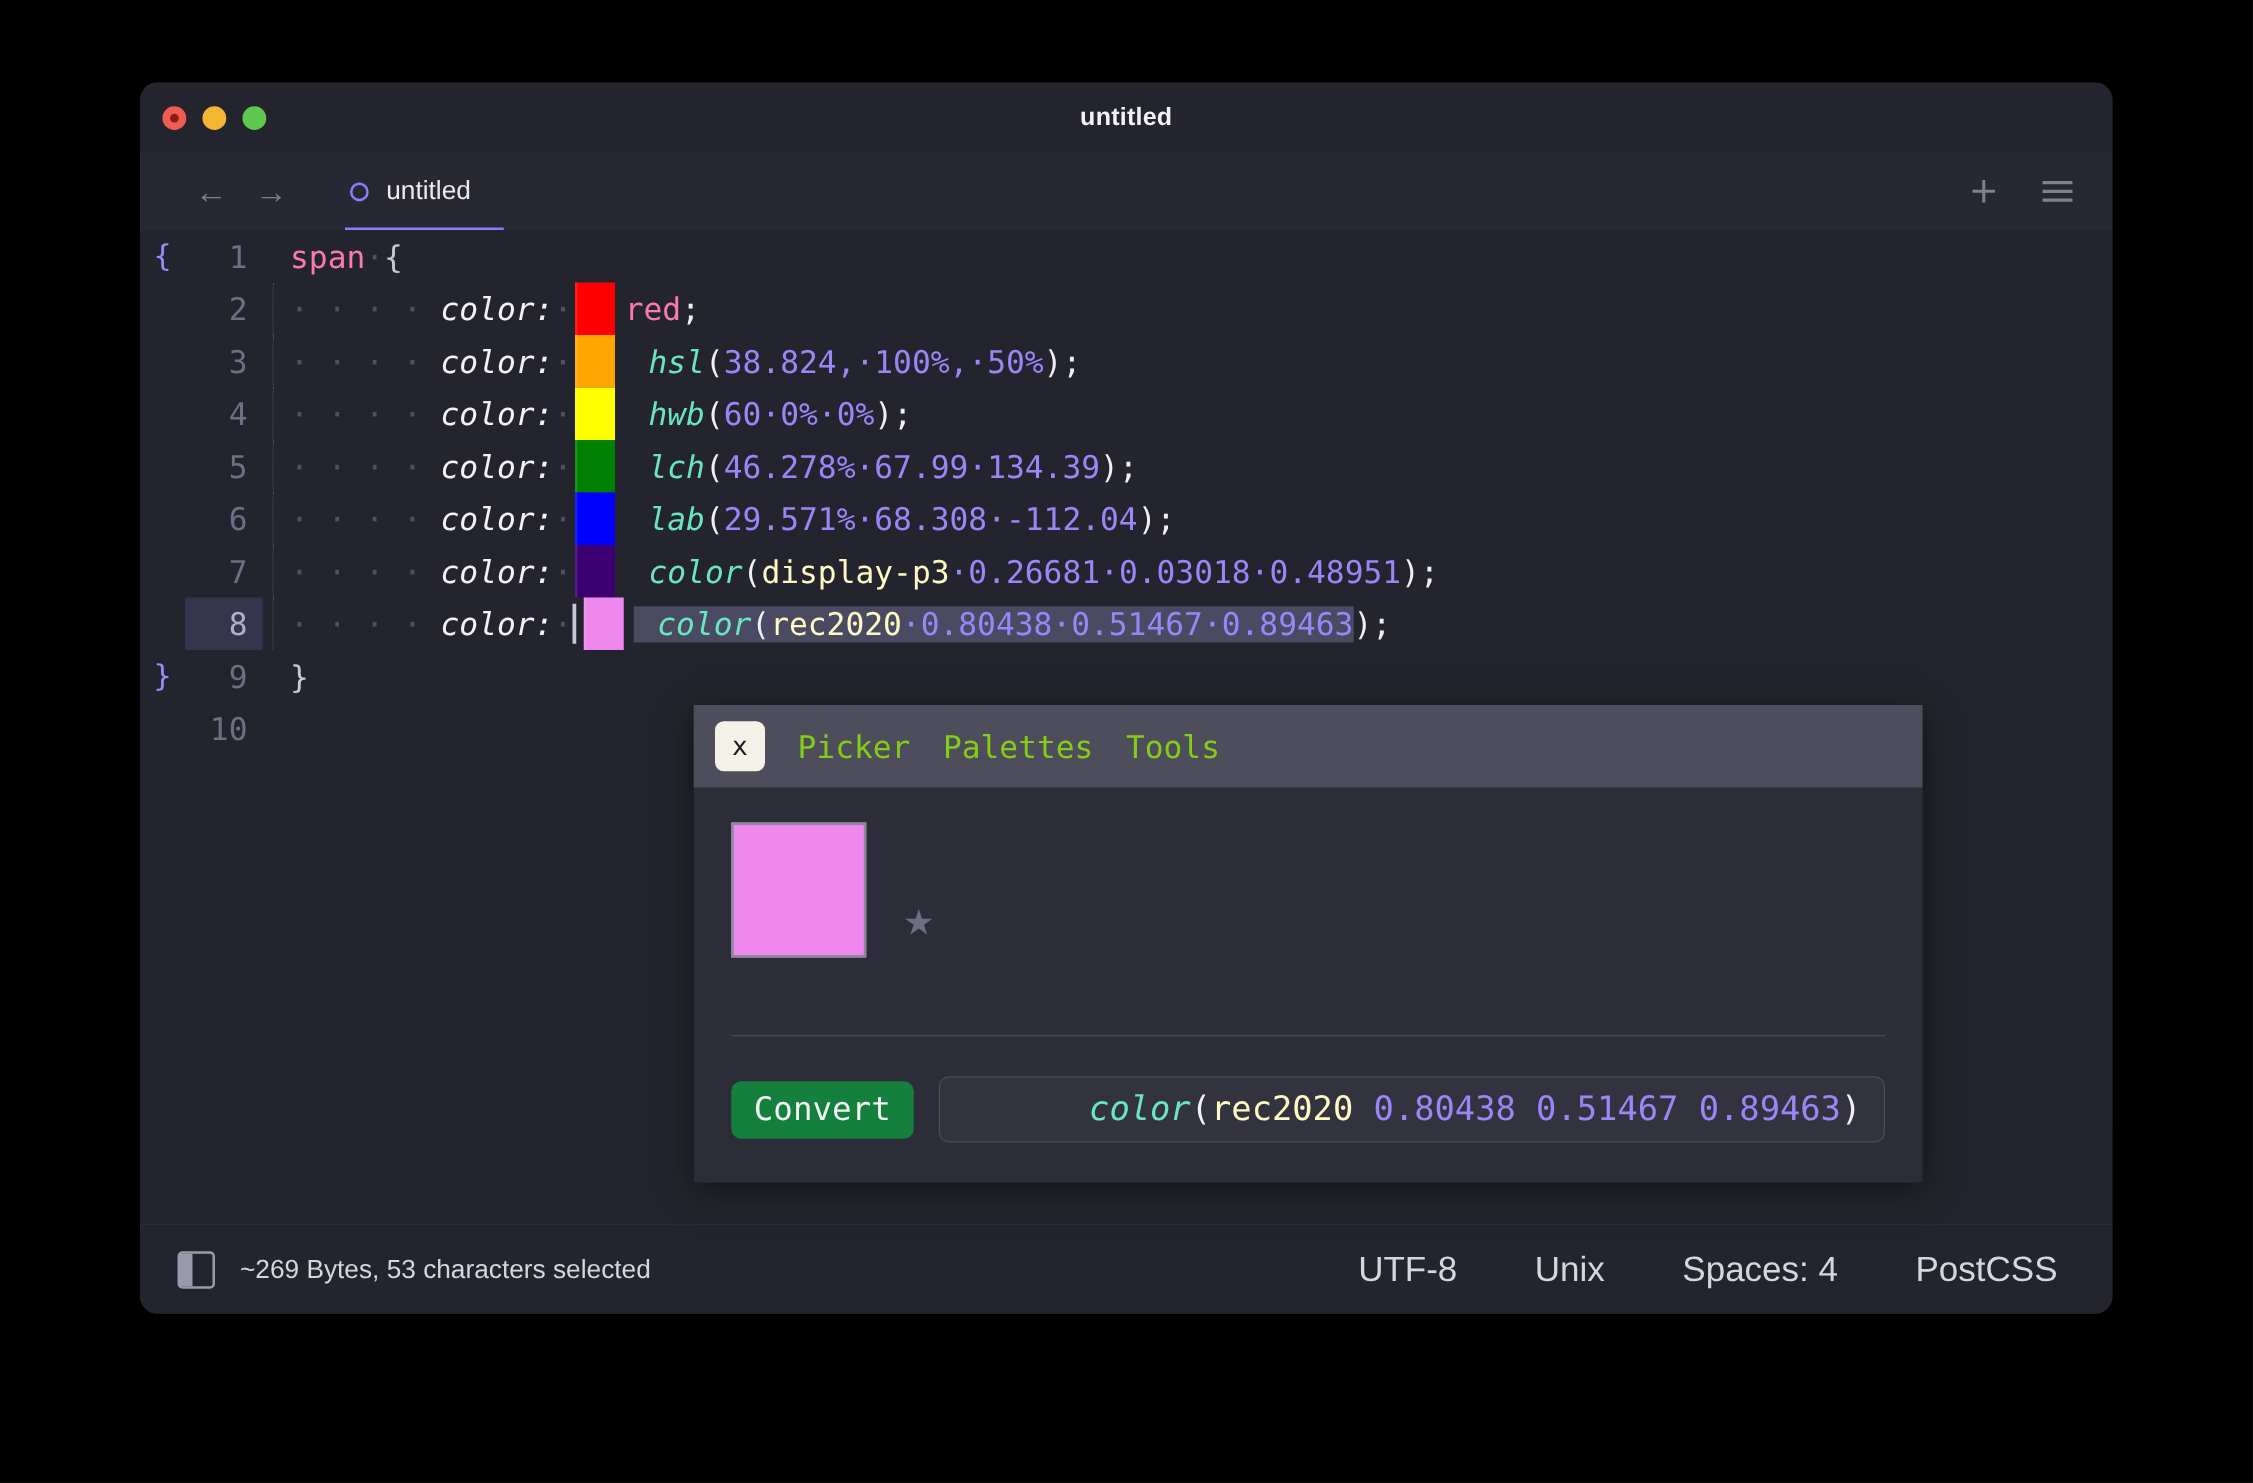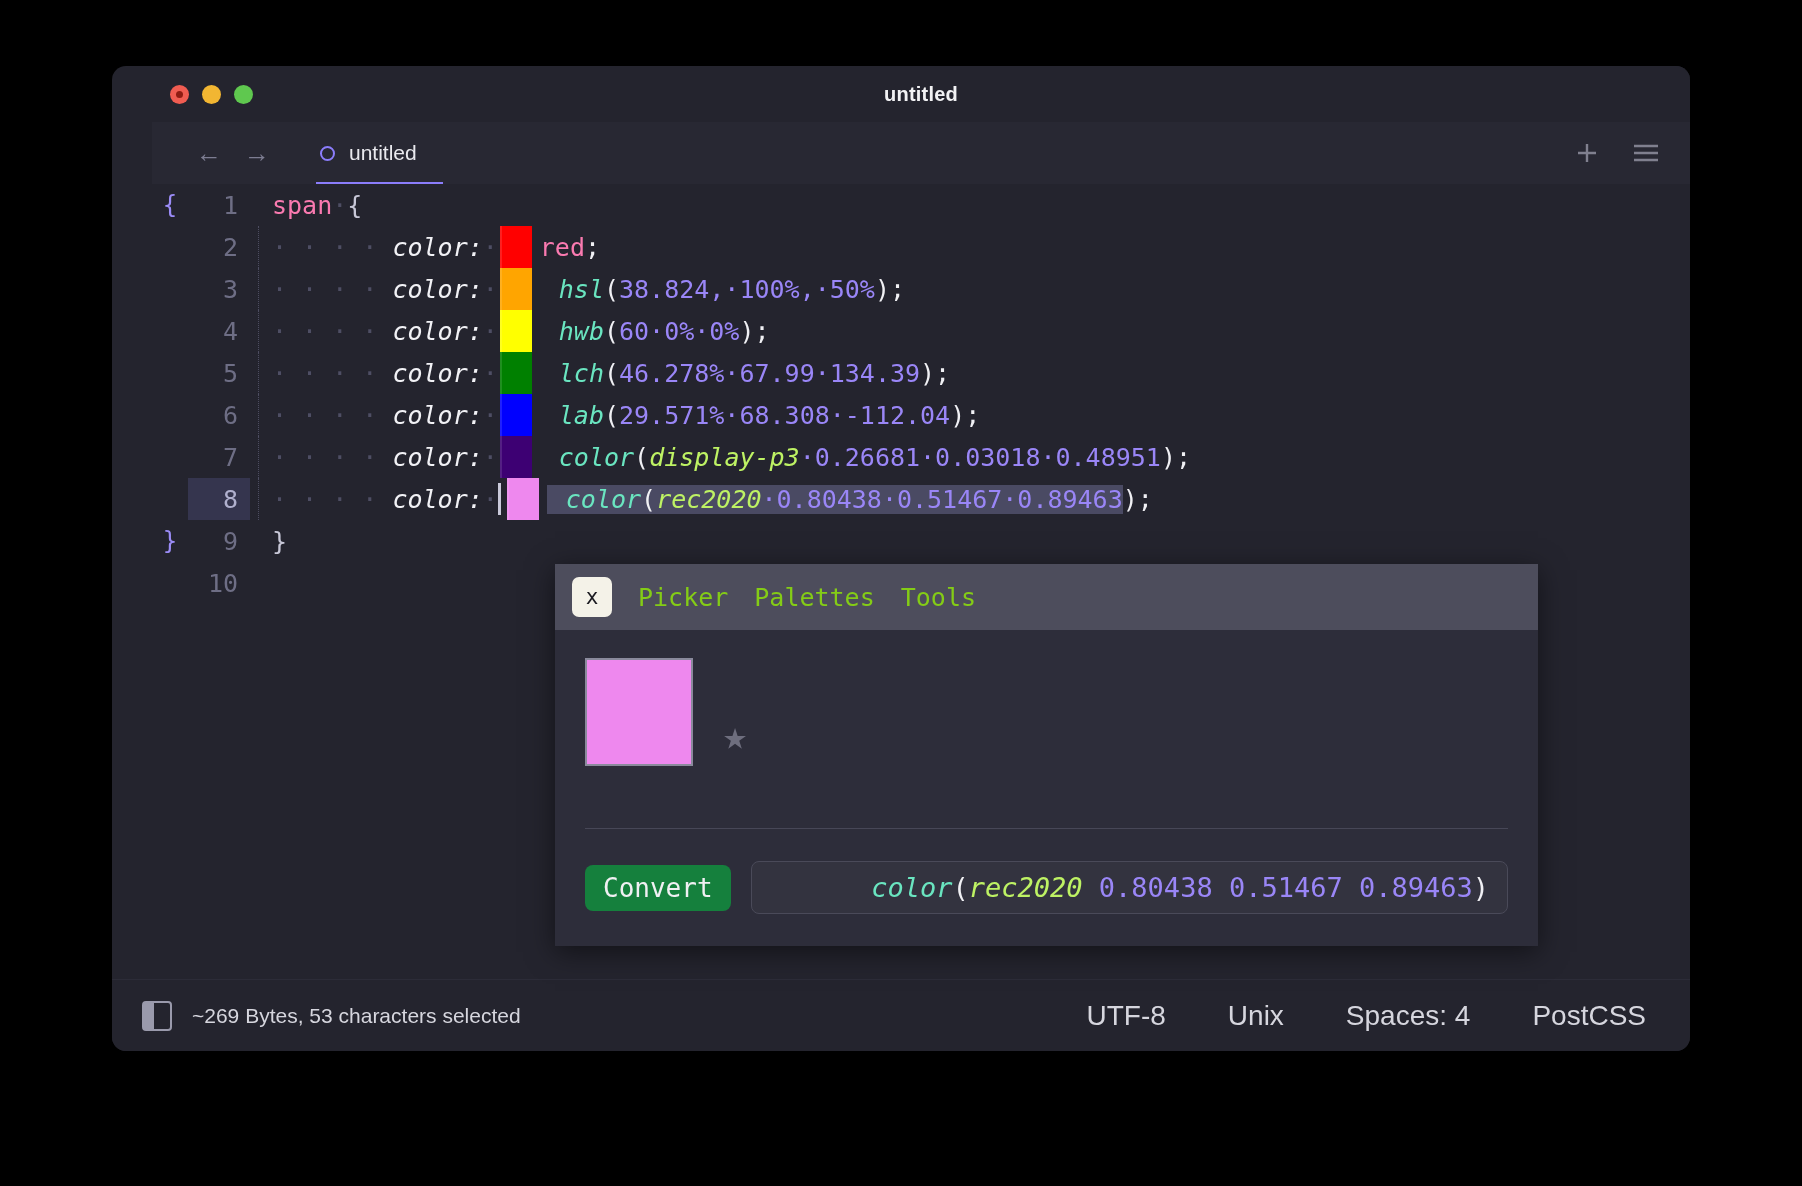--- a/index.html
+++ b/index.html
@@ -12,21 +12,20 @@
 
   
   #window {
     position: absolute;
     left: 112px; top: 66px;
     width: 1578px; height: 985px;
     background: #24242e;
     border-radius: 14px;
     overflow: hidden;
     box-shadow: 0 10px 40px rgba(0,0,0,.6);
-    padding-left: 40px;
   }
 
   
   #titlebar {
     position: relative;
     height: 56px;
     background: #24242e;
     display: flex; align-items: center;
   }
   .traffic { display: flex; gap: 13px; margin-left: 18px; }
@@ -111,21 +110,21 @@
     border-left: 1px dotted #4d4d61;
   }
   .code { padding-left: 0; display: flex; align-items: center; }
 
   
   .t-sel   { color: #fa7ab0; }          
   .t-punct { color: #f0f0f4; }
   .t-prop  { color: #f2f2f6; font-style: italic; }
   .t-func  { color: #6ae5c0; font-style: italic; margin-left: 19px; }
   .t-num   { color: #9a86f7; }
-  .t-kw    { color: #bef264; font-style: italic; }
+  .t-kw    { color: #fef9c3; }
   .t-brace { color: #c8c8d8; }
   .dotsp   { color: #4e4e64; }
   .swatch {
     display: inline-block;
     width: 32px; height: 42px;
     vertical-align: middle;
     margin: 0 8px 0 2px;
     border-left: 2px solid rgba(255,255,255,.12);
   }
   .caretbar {

